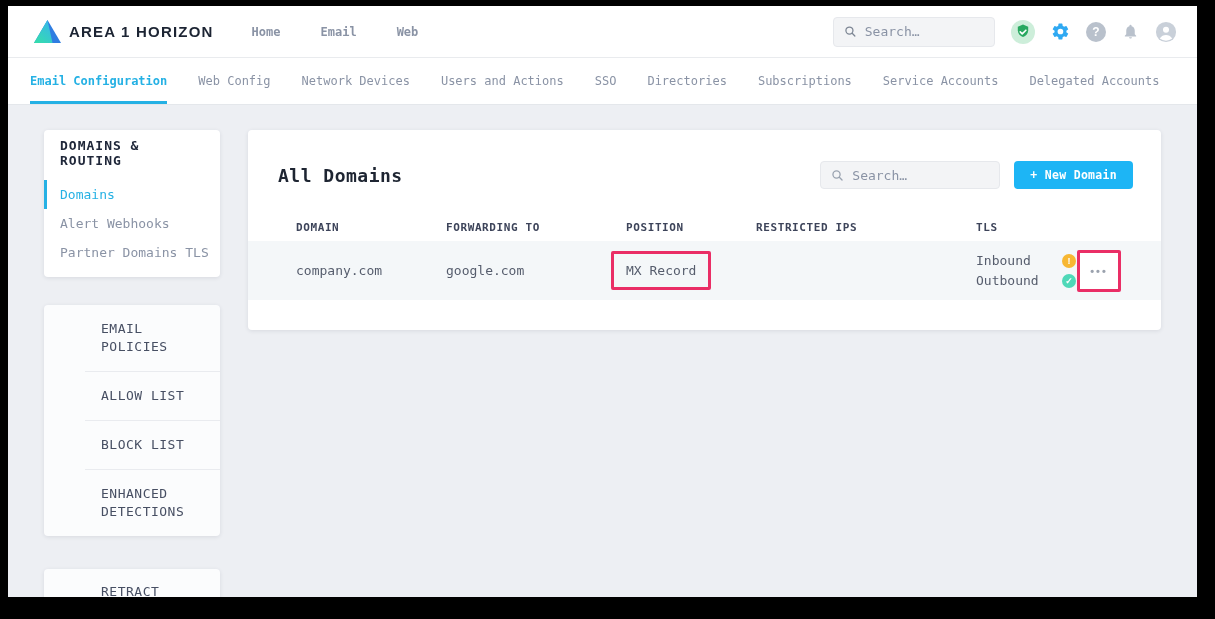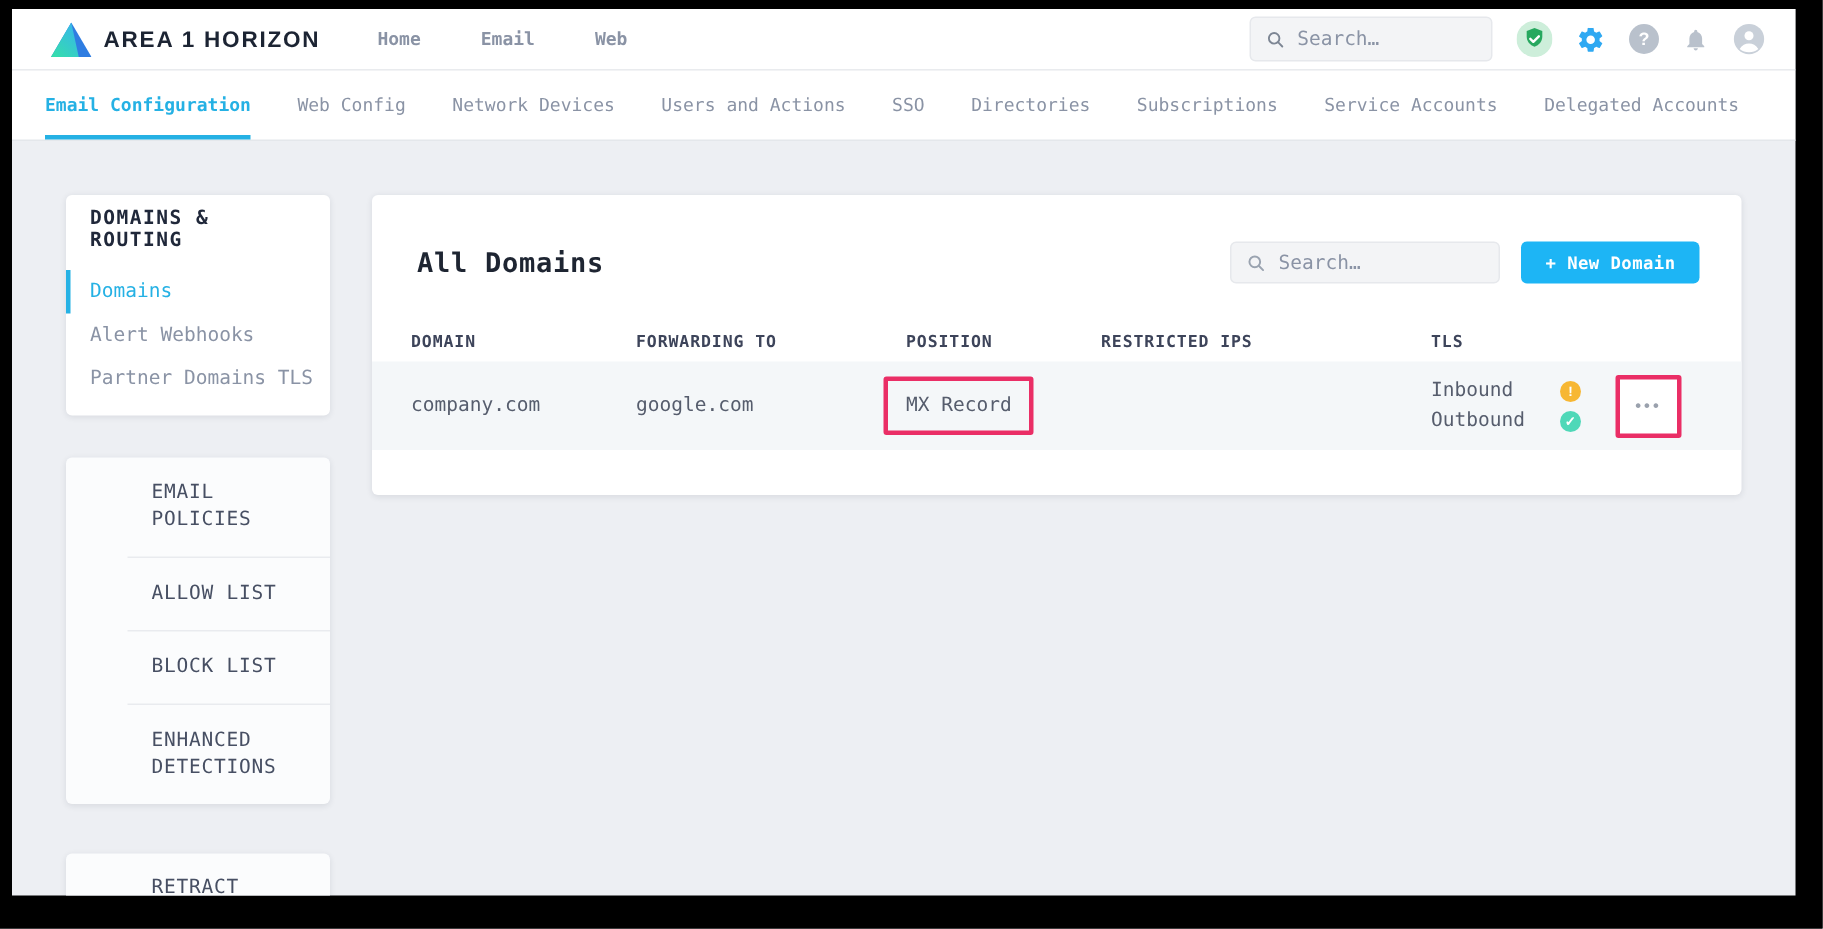--- a/index.html
+++ b/index.html
@@ -1,20 +1,20 @@
 <!DOCTYPE html>
 <html><head>
 <meta charset="utf-8">
 <style>
   * { box-sizing: border-box; margin: 0; padding: 0; }
   html,body { width:1215px; height:619px; background:#000; font-family:"DejaVu Sans Mono", monospace; }
   .app { position:absolute; top:6px; left:8px; width:1189px; height:591px; background:#edeff3; overflow:hidden; }
 
   
-  .topbar { position:relative; height:41px; background:#fff; border-bottom:1px solid #e9ebee; display:flex; align-items:center; padding:0 20px 0 26px; }
+  .topbar { position:relative; height:52px; background:#fff; border-bottom:1px solid #e9ebee; display:flex; align-items:center; padding:0 20px 0 26px; }
   .brand { display:flex; align-items:center; gap:8px; cursor:pointer; }
   .brand-name { font-family:"Liberation Sans", sans-serif; font-weight:700; font-size:15px; letter-spacing:1.2px; color:#1c2433; }
   .primary-nav { display:flex; gap:40px; margin-left:38px; }
   .primary-nav a { font-size:12px; font-weight:700; color:#8a93a5; text-decoration:none; cursor:pointer; }
   .topbar-right { margin-left:auto; display:flex; align-items:center; gap:16px; }
   .searchbox { display:flex; align-items:center; gap:8px; width:162px; height:30px; background:#f3f4f6; border:1px solid #e6e8ec; border-radius:4px; padding:0 10px; }
   .searchbox input { border:none; outline:none; background:transparent; width:100%; font-family:inherit; font-size:13px; color:#0f172a; }
   .searchbox input::placeholder { color:#8a93a5; }
   .icon-btn { display:flex; align-items:center; justify-content:center; cursor:pointer; }
   .circle-help { width:20px; height:20px; border-radius:50%; background:#b9c1cc; color:#fff; font-size:12px; font-weight:700; display:flex; align-items:center; justify-content:center; font-family:"Liberation Sans", sans-serif; }
@@ -42,21 +42,21 @@
 
   
   .panel { position:absolute; left:240px; top:124px; width:913px; height:200px; background:#fff; border-radius:4px; box-shadow:0 1px 4px rgba(30,40,60,.10); }
   .panel-head { display:flex; align-items:center; padding:31px 28px 0 30px; }
   .panel-title { font-size:18px; font-weight:700; color:#1e2532; letter-spacing:.5px; }
   .panel-head .spacer { flex:1; }
   .panel-search { width:180px; height:28px; margin-right:8px; }
   .btn-new { height:28px; margin-left:6px; padding:0 16px; background:#1db5f5; color:#fff; border:none; border-radius:4px; font-family:inherit; font-size:11.5px; font-weight:700; letter-spacing:.3px; cursor:pointer; }
 
   .tbl { margin-top:24px; }
-  .tbl-header, .tbl-row { display:grid; grid-template-columns:150px 180px 130px 220px 1fr 60px; align-items:center; padding-left:26px; padding-right:24px; }
+  .tbl-header, .tbl-row { display:grid; grid-template-columns:150px 180px 130px 220px 1fr 60px; align-items:center; padding-left:48px; padding-right:24px; }
   .tbl-header { height:28px; }
   .th { font-size:11px; font-weight:700; letter-spacing:.6px; color:#3d445a; }
   .tbl-row { min-height:59px; background:#f4f7f9; }
   .td { font-size:13px; color:#565d6d; }
 
   .pos-box { display:inline-block; border:3px solid #ea2e66; border-radius:2px; padding:9px 12px; margin-left:-15px; font-size:13px; color:#565d6d; }
 
   .tls-lines { width:100px; display:flex; flex-direction:column; gap:5px; }
   .tls-line { display:flex; align-items:center; justify-content:space-between; font-size:13px; color:#565d6d; }
   .status-dot { width:14px; height:14px; border-radius:50%; color:#fff; font-size:9px; font-weight:700; display:flex; align-items:center; justify-content:center; font-family:"Liberation Sans", sans-serif; }

